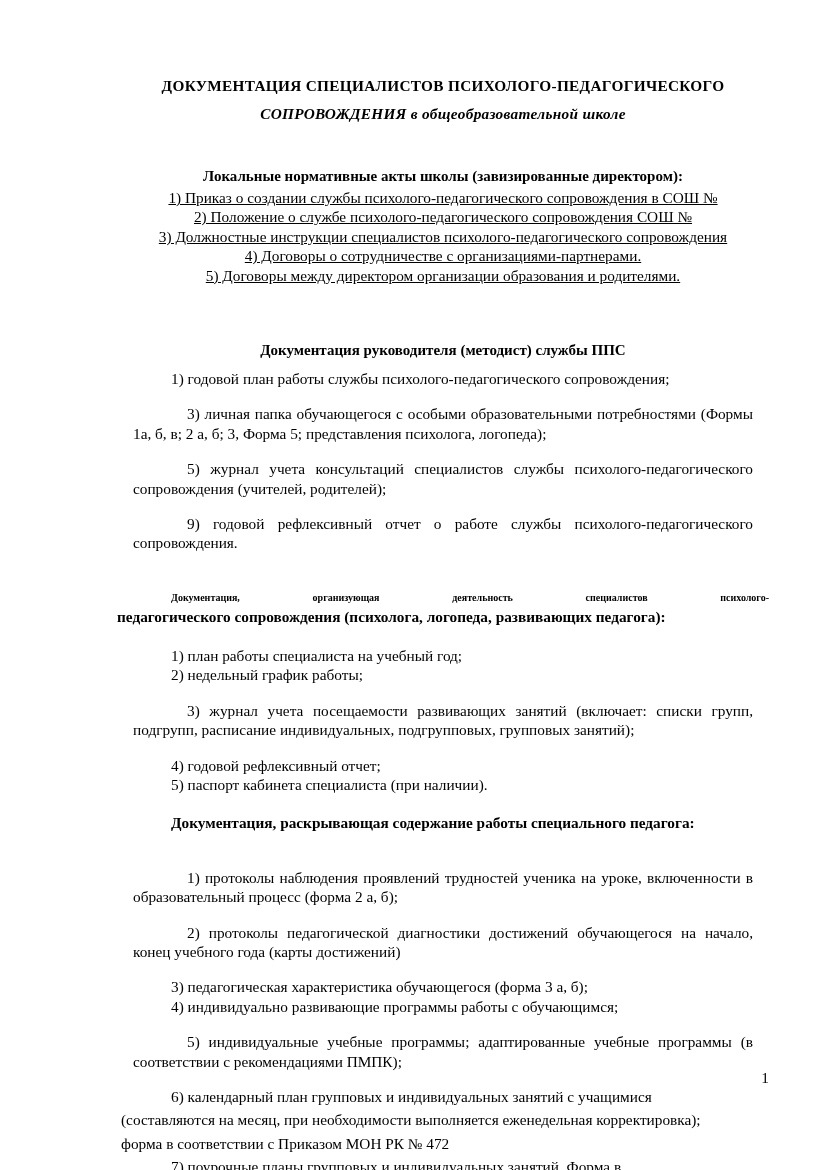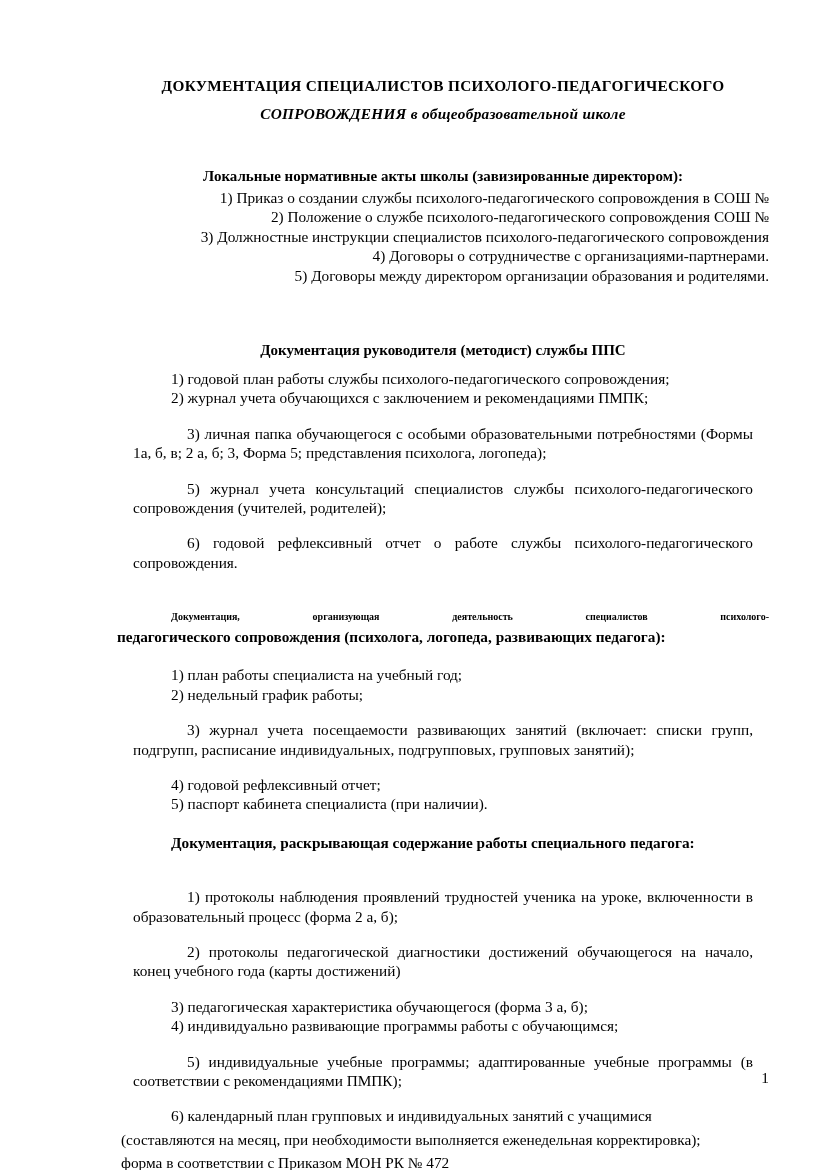--- a/index.html
+++ b/index.html
@@ -91,21 +91,22 @@
   }
 
   .list-flush {
     list-style: none;
     margin: 0;
     padding: 0;
   }
   .list-flush > li {
     font-size: 15.3px;
     line-height: 19.4px;
-    text-align: right;
+    text-align: center;
+    text-decoration: underline;
   }
 
   
   .gap-title-to-sec1 { height: 39px; }
   .gap-sec1-to-list1 { height: 2px; }
   .gap-list1-to-sec2 { height: 56px; }
   .gap-sec2-to-list2 { height: 9px; }
   .gap-list2-to-sec3 { height: 19px; }
   .gap-sec3-to-list3 { height: 19px; }
   .gap-list3-to-sec4 { height: 19px; }
@@ -144,24 +145,23 @@
       <li>4) Договоры о сотрудничестве с организациями-партнерами.</li>
       <li>5) Договоры между директором организации образования и родителями.</li>
     </ul>
 
     <div class="gap-list1-to-sec2"></div>
 
     <div class="section-heading-center">Документация руководителя (методист) службы ППС</div>
     <div class="gap-sec2-to-list2"></div>
     <div>
       <p class="para-indent">1) годовой  план работы  службы психолого-педагогического сопровождения;</p>
-      <p class="para-indent">2) журнал учета обучающихся с заключением и рекомендациями ПМПК;</p>
       <p class="para-just">3) личная папка обучающегося с особыми образовательными потребностями (Формы 1а, б, в; 2 а, б; 3, Форма 5; представления психолога, логопеда);</p>
       <p class="para-just">5) журнал учета консультаций специалистов службы психолого-педагогического сопровождения (учителей, родителей);</p>
-      <p class="para-just">6) годовой рефлексивный отчет о работе службы психолого-педагогического сопровождения.</p>
+      <p class="para-just">9) годовой рефлексивный отчет о работе службы психолого-педагогического сопровождения.</p>
     </div>
 
     <div class="gap-list2-to-sec3"></div>
 
     <div>
       <div class="section-heading-just" style="text-indent:54px;text-align:justify;text-align-last:justify;">Документация, организующая деятельность специалистов психолого-</div>
       <div class="section-heading-indent" style="text-indent:0;">педагогического сопровождения (психолога, логопеда, развивающих педагога):</div>
     </div>
 
     <div class="gap-sec3-to-list3"></div>

